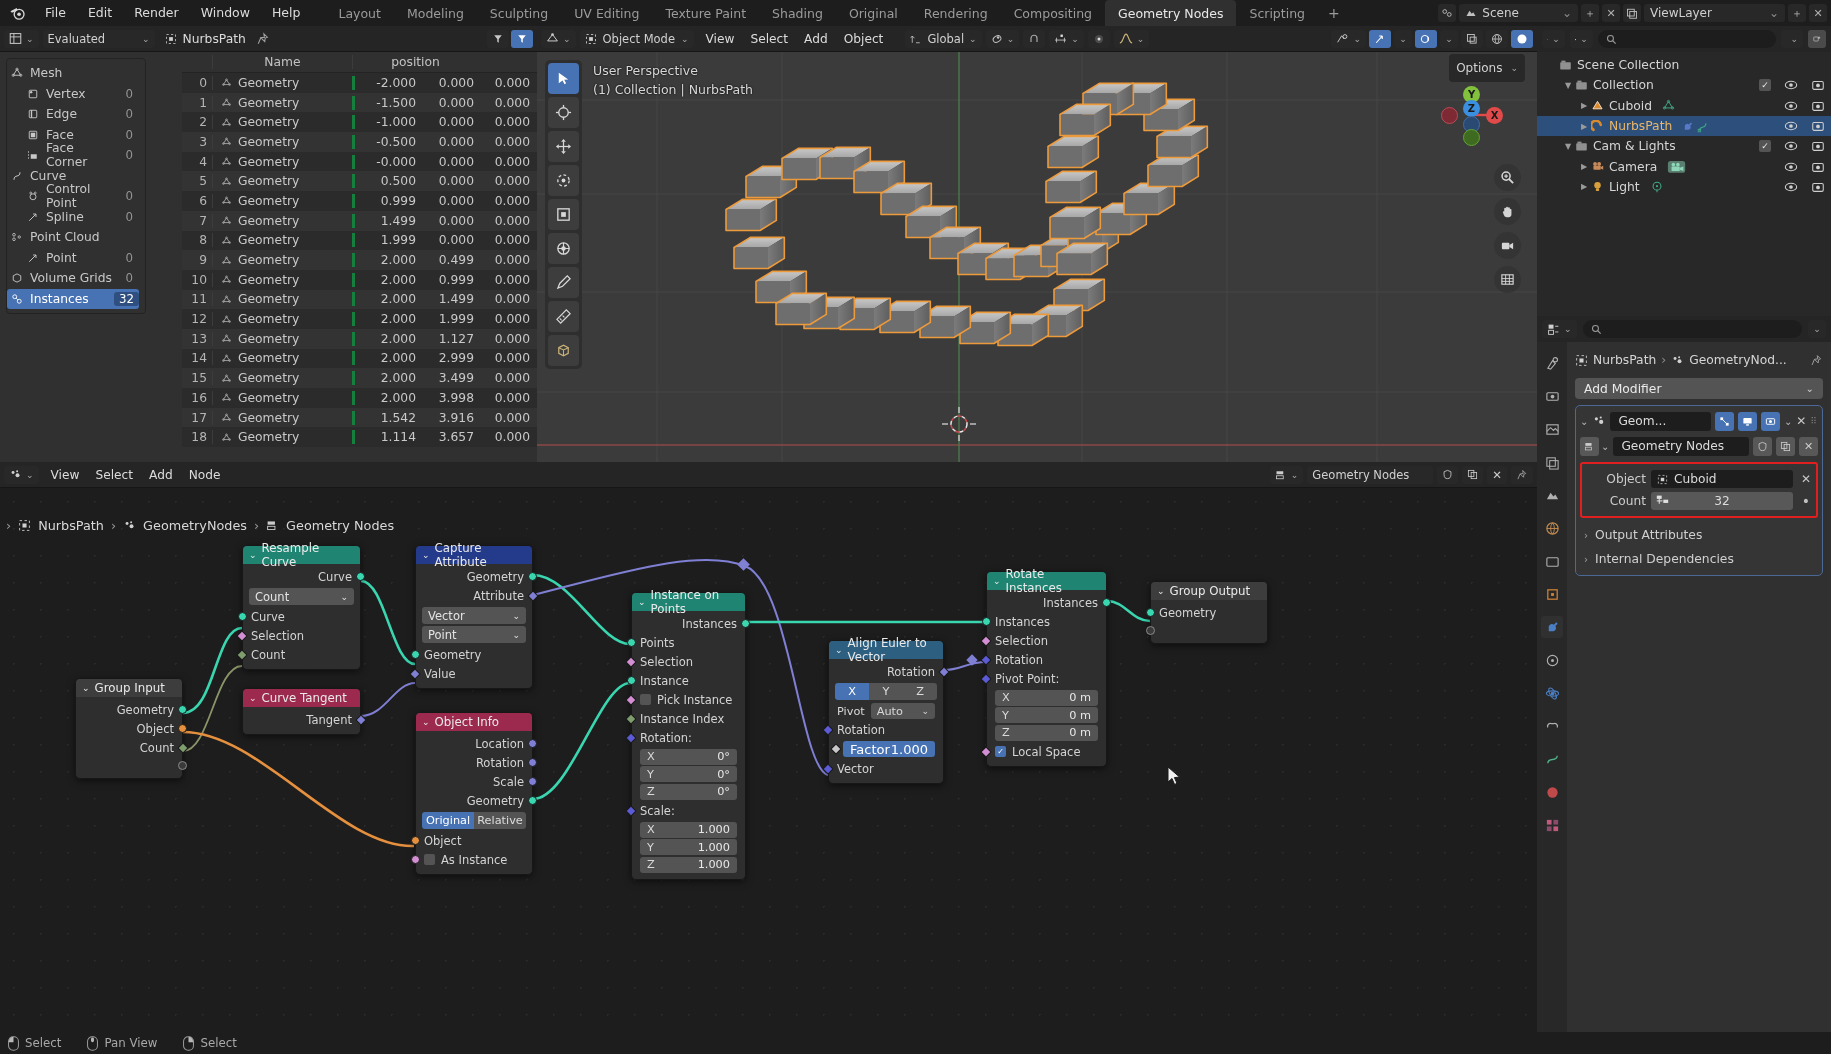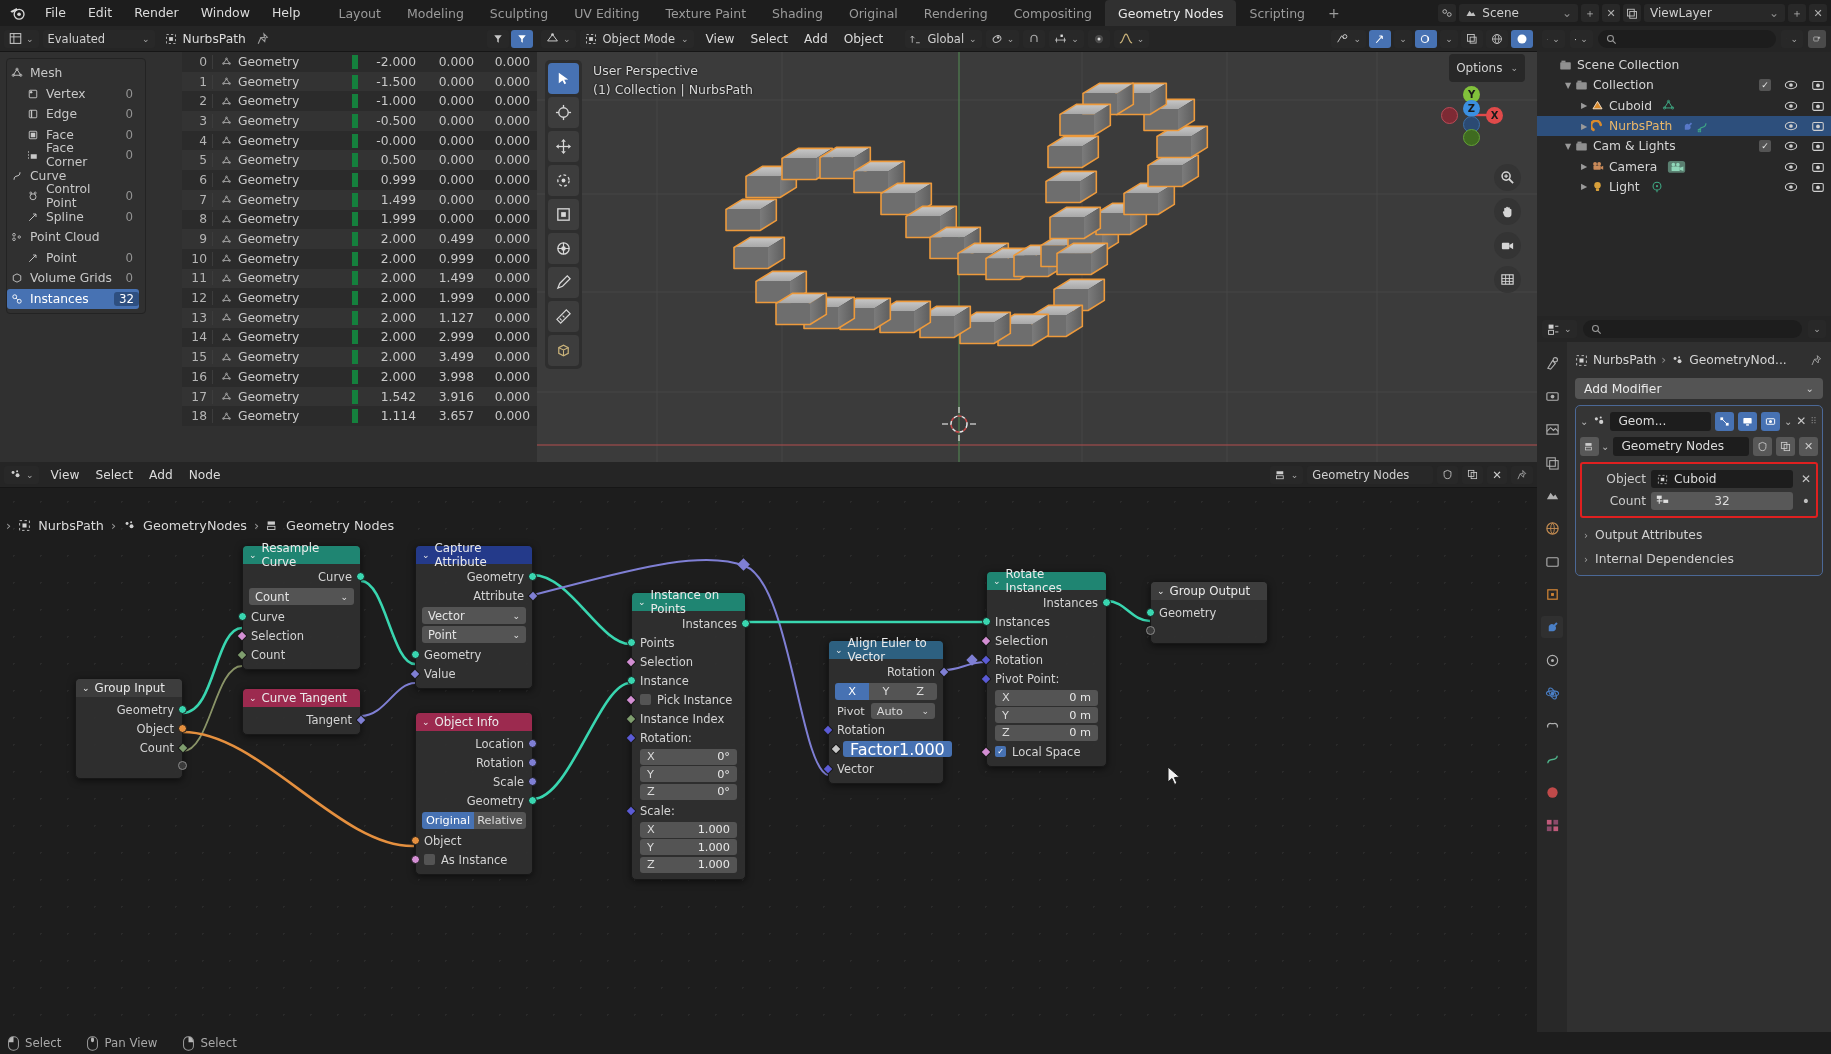--- a/index.html
+++ b/index.html
@@ -74,21 +74,21 @@
   .ss-thead { display:flex; height:21px; align-items:center; border-bottom:1px solid #232323;
      background:#303030; }
   .ss-th { text-align:center; font-size:12.3px; color:#c3c3c3; }
   .ss-tr { display:flex; height:19.7px; align-items:center; font-size:12.3px; }
   .ss-tr:nth-child(odd) { background:#2b2b2b; }
   .ss-tr:nth-child(even) { background:#333333; }
   .ss-idx { width:30px; text-align:right; padding-right:5px; color:#b5b5b5; }
   .ss-name { width:140px; display:flex; align-items:center; gap:6px; color:#c9c9c9;
      border-left:1px solid #3c3c3c; padding-left:8px; }
   .ss-num { width:56px; text-align:right; color:#c9c9c9; padding-right:4px; }
-  .ss-num.first { border-left:6px solid #15803d; width:70px; padding-right:6px;}
+  .ss-num.first { border-left:3px solid #15803d; width:70px; padding-right:6px;}
   .ss-footer { height:25px; display:flex; align-items:center; justify-content:center;
      font-size:12px; color:#a8a8a8; background:#303030; border-top:1px solid #262626;}
 
   
   #viewport { left:537px; top:26px; width:1000px; height:436px; background:#393939; }
   .vp-canvas { position:absolute; inset:26px 0 0 0; overflow:hidden;
      background:#3b3b3b; }
   .vp-toolbar {
     position:absolute; left:8px; top:34px; width:37px;
     background:#2e2e2e; border-radius:5px; padding:3px; display:flex;
@@ -197,21 +197,21 @@
   .nd-val .v { color:#e8e8e8; }
   .nd-seg { margin:2px 6px; height:17px; display:flex; border-radius:3px; overflow:hidden; }
   .nd-seg > div { flex:1; display:flex; align-items:center; justify-content:center;
      background:#545454; font-size:11.3px; color:#dcdcdc; }
   .nd-seg > div.on { background:#4772b3; color:#fff; }
   .chkbox { width:11px; height:11px; border-radius:2px; background:#545454; }
   .chkbox.on { background:#4772b3; display:flex; align-items:center;
      justify-content:center; font-size:8px; color:#fff; }
   .nd-slider { margin:1.5px 8px; height:16px; background:#4772b3; border-radius:3px;
      display:flex; align-items:center; justify-content:space-between; padding:0 7px;
-     font-size:16px; color:#fff; }
+     font-size:13px; color:#fff; }
 
   
   .statusbar { position:absolute; left:0; bottom:0; width:1831px; height:22px;
      background:#1d1d1d; display:flex; align-items:center; font-size:11.8px;
      color:#a8a8a8; padding:0 8px; gap:26px; }
   .sb-item { display:flex; align-items:center; gap:6px; }
   .sb-right { margin-left:auto; color:#a0a0a0; font-size:11.8px; }
 
   svg { display:block; }
   .cursor-arrow { position:absolute; z-index:40; }
@@ -440,20 +440,26 @@
                   <circle cx="11" cy="11" r="2.6" fill="none" stroke="#fff" stroke-width="1.2"></circle>
                   <line x1="6.8" y1="6.8" x2="9.2" y2="9.2" stroke="#fff" stroke-width="1.1"></line>
                 </svg>
               </span>
               <span>Instances</span>
               <span class="ss-count">32</span>
             </div>
           </div>
       </div>
       <div class="ss-table">
+        <div class="ss-thead">
+          <div class="ss-th" style="width:30px;"></div>
+          <div class="ss-th" style="width:140px;border-left:1px solid #3c3c3c;">Name</div>
+          <div class="ss-th" style="width:126px;border-left:1px solid #3c3c3c;">position</div>
+          <div class="ss-th" style="width:56px;"></div>
+        </div>
         <div id="ss-rows">
             <div class="ss-tr">
               <div class="ss-idx">0</div>
               <div class="ss-name">
                 <span>
                   <svg width="11" height="11" viewBox="0 0 16 16">
                     <path d="M8 4 L12.5 11 L3.5 11 Z" fill="none" stroke="#b8b8b8" stroke-width="1.1"></path>
                     <circle cx="8" cy="4" r="1.3" fill="none" stroke="#b8b8b8" stroke-width="0.9"></circle>
                     <circle cx="3.5" cy="11" r="1.3" fill="none" stroke="#b8b8b8" stroke-width="0.9"></circle>
                     <circle cx="12.5" cy="11" r="1.3" fill="none" stroke="#b8b8b8" stroke-width="0.9"></circle>

